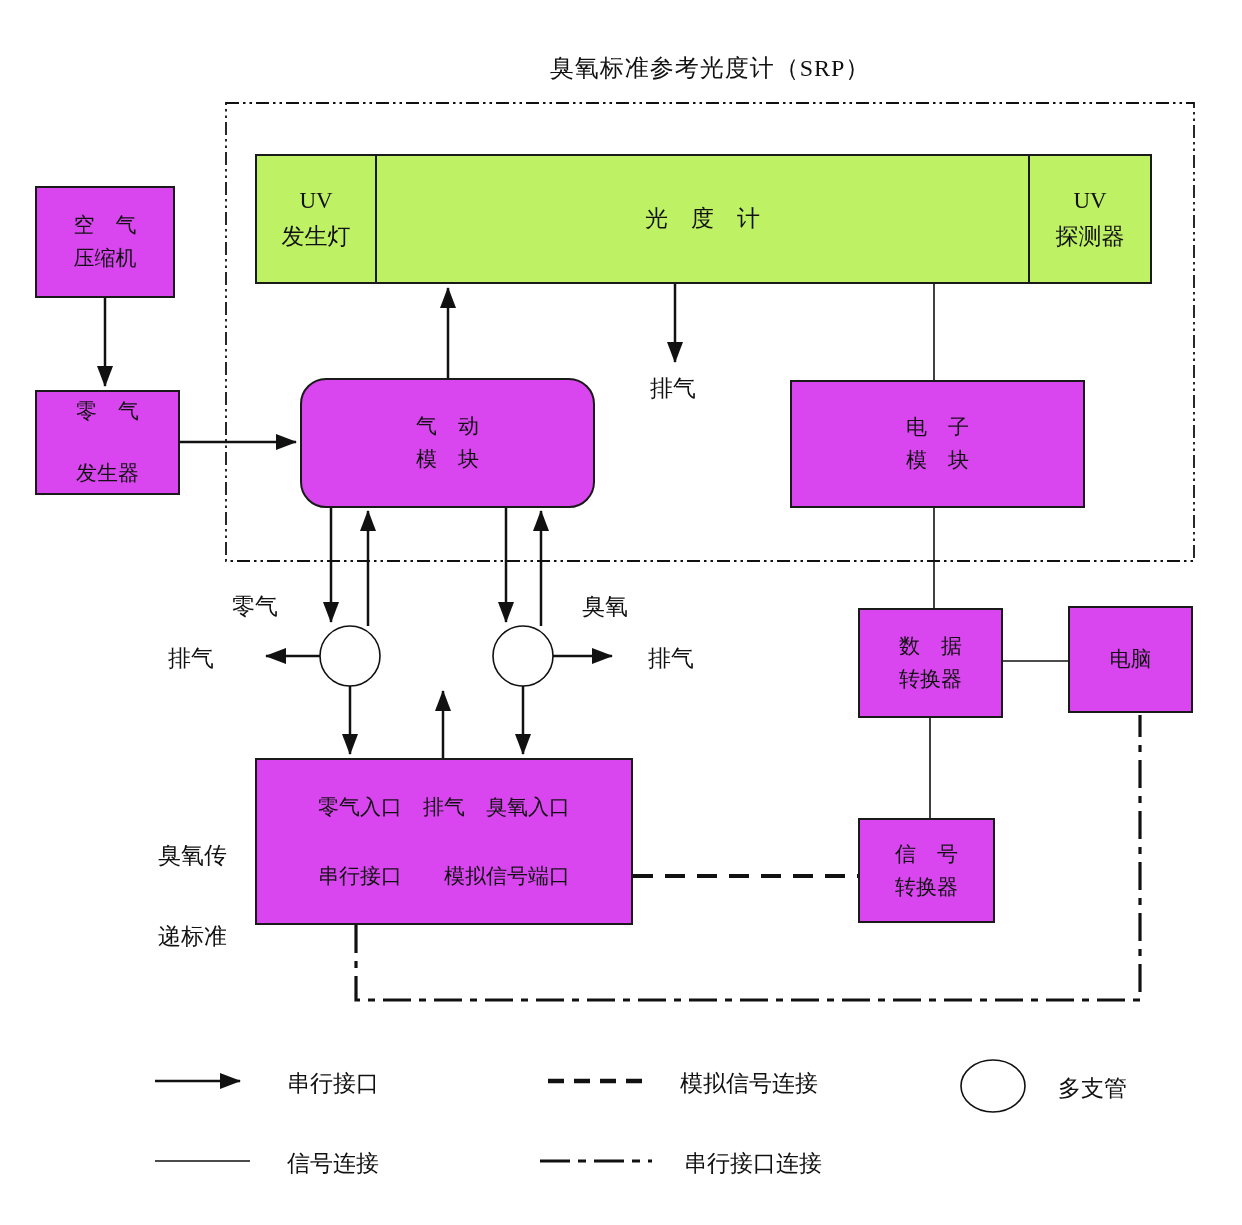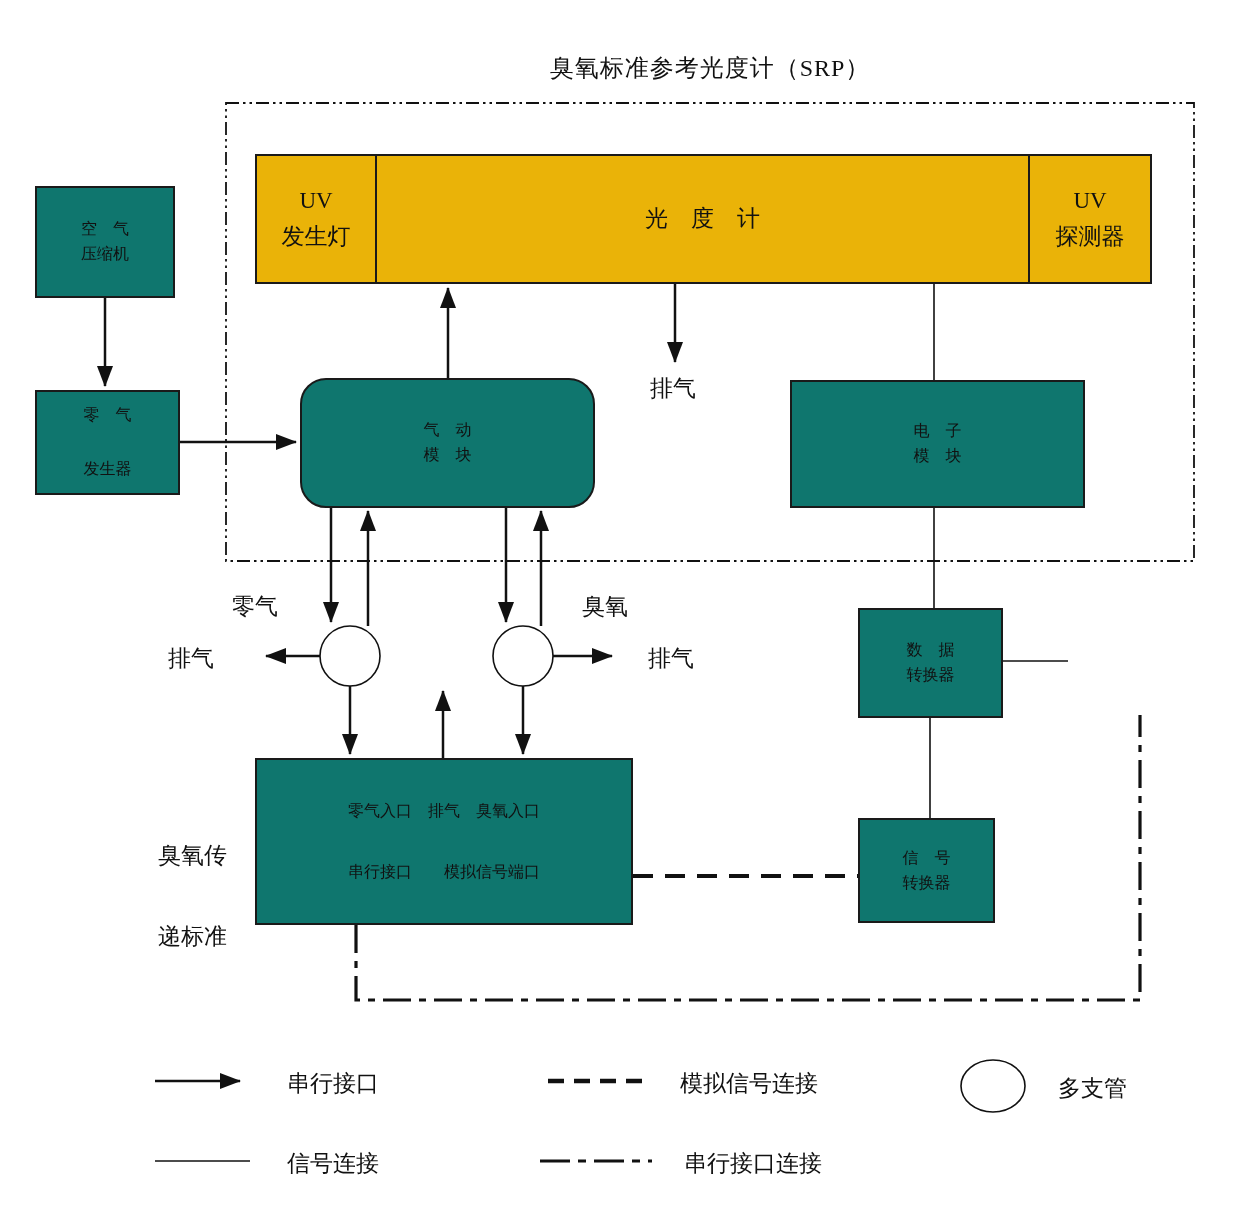--- a/index.html
+++ b/index.html
@@ -9,39 +9,39 @@
     background:#fff;
     font-family:"Liberation Serif","DejaVu Serif",serif;
     color:#111;
     overflow:hidden;
   }
   #wires{position:absolute;left:0;top:0;width:1242px;height:1225px;}
   .box{
     position:absolute;
     box-sizing:border-box;
     border:2px solid #1a1a1a;
-    background:#0f766e;
+    background:#d946ef;
     display:flex;flex-direction:column;
     align-items:center;justify-content:center;
-    font-size:16px;line-height:1.55;
+    font-size:21px;line-height:1.55;
     text-align:center;
     white-space:pre;
   }
   .section{
     box-sizing:border-box;
     display:flex;flex-direction:column;
     align-items:center;justify-content:center;
     height:100%;
     white-space:pre;
   }
   .assembly{
     position:absolute;
     box-sizing:border-box;
     border:2px solid #1a1a1a;
-    background:#eab308;
+    background:#bef264;
     display:flex;flex-direction:row;
     font-size:23px;line-height:1.55;
   }
   .lbl{
     position:absolute;
     font-size:23px;line-height:1.5;
     white-space:pre;
   }
   .title{
     position:absolute;
@@ -135,20 +135,23 @@
   <div class="box" style="left:790px;top:380px;width:295px;height:128px;">
     <span>电　子</span>
     <span>模　块</span>
   </div>
 
   <div class="box" style="left:858px;top:608px;width:145px;height:110px;">
     <span>数　据</span>
     <span>转换器</span>
   </div>
 
+  <div class="box" style="left:1068px;top:606px;width:125px;height:107px;">
+    <span>电脑</span>
+  </div>
 
   <div class="box" style="left:858px;top:818px;width:137px;height:105px;">
     <span>信　号</span>
     <span>转换器</span>
   </div>
 
   <div class="box" style="left:255px;top:758px;width:378px;height:167px;gap:36px;">
     <span>零气入口　排气　臭氧入口</span>
     <span>串行接口　　模拟信号端口</span>
   </div>

